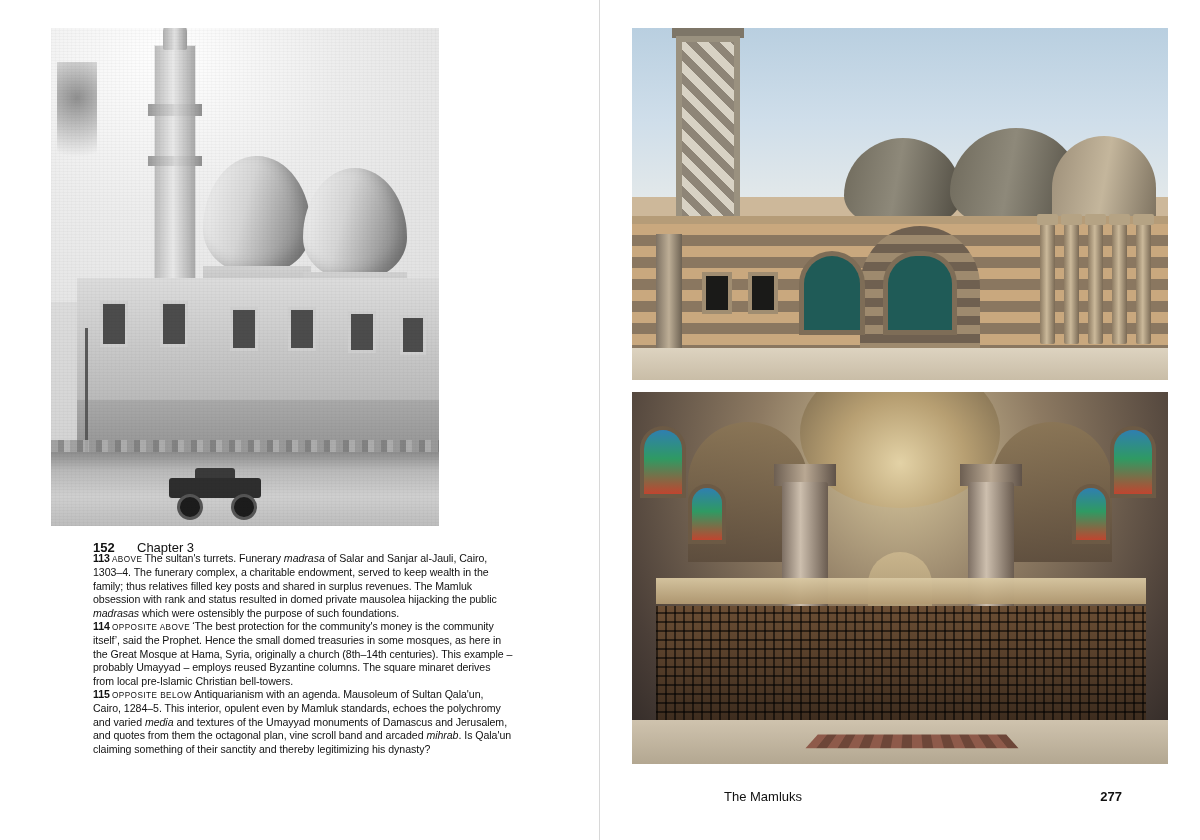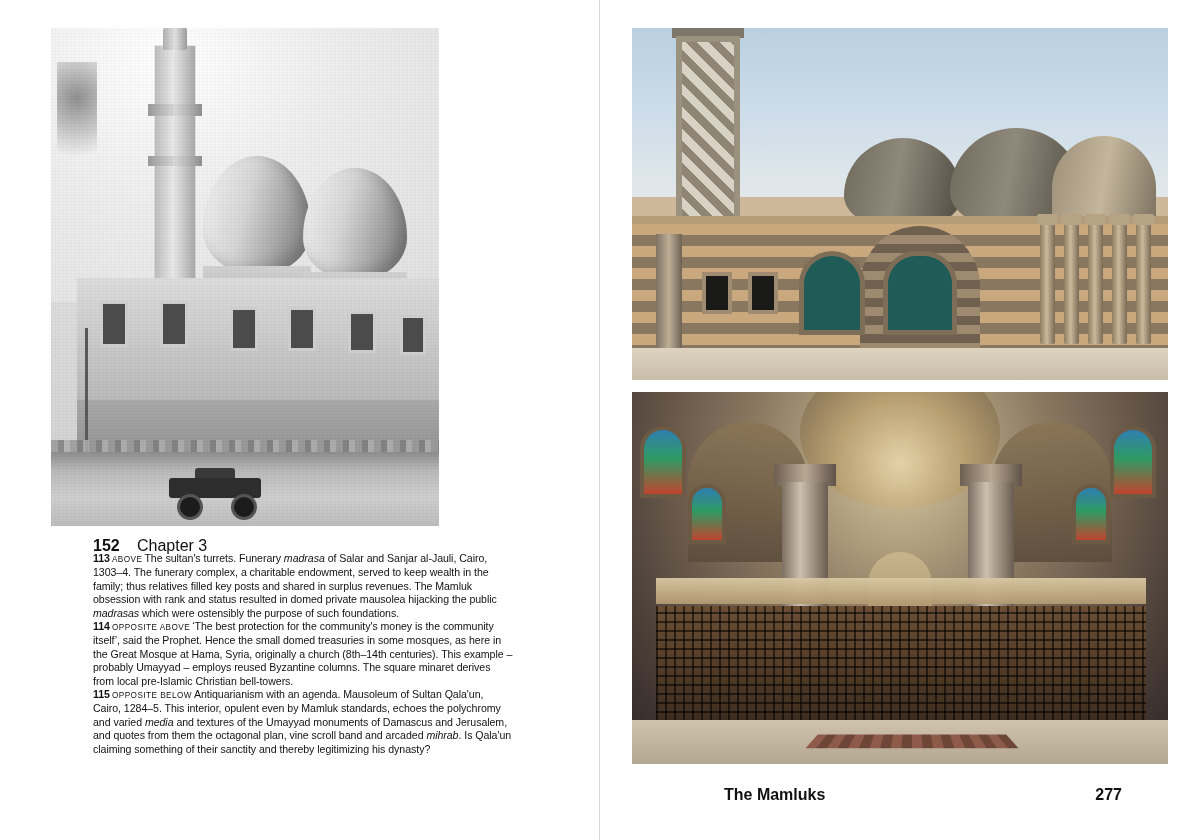--- a/index.html
+++ b/index.html
@@ -170,26 +170,26 @@
     letter-spacing: .45px;
     text-transform: uppercase;
     padding: 0 2px 0 2px;
   }
   .it { font-style: italic; }
 
   
   .footer {
     position: absolute;
     bottom: 36px;
-    font-size: 16px;
+    font-size: 13px;
     color: #111;
   }
   .footer-left-num { left: 78px; font-weight: 700; }
   .footer-left-chap { left: 122px; }
-  .footer-right-title { right: 78px; font-weight: bold; }
+  .footer-right-title { right: 78px; }
   .footer-right-num { right: 78px; font-weight: 700; }
 
   
   .photo-top {
     position: absolute;
     left: 32px;
     top: 28px;
     width: 536px;
     height: 352px;
     overflow: hidden;

